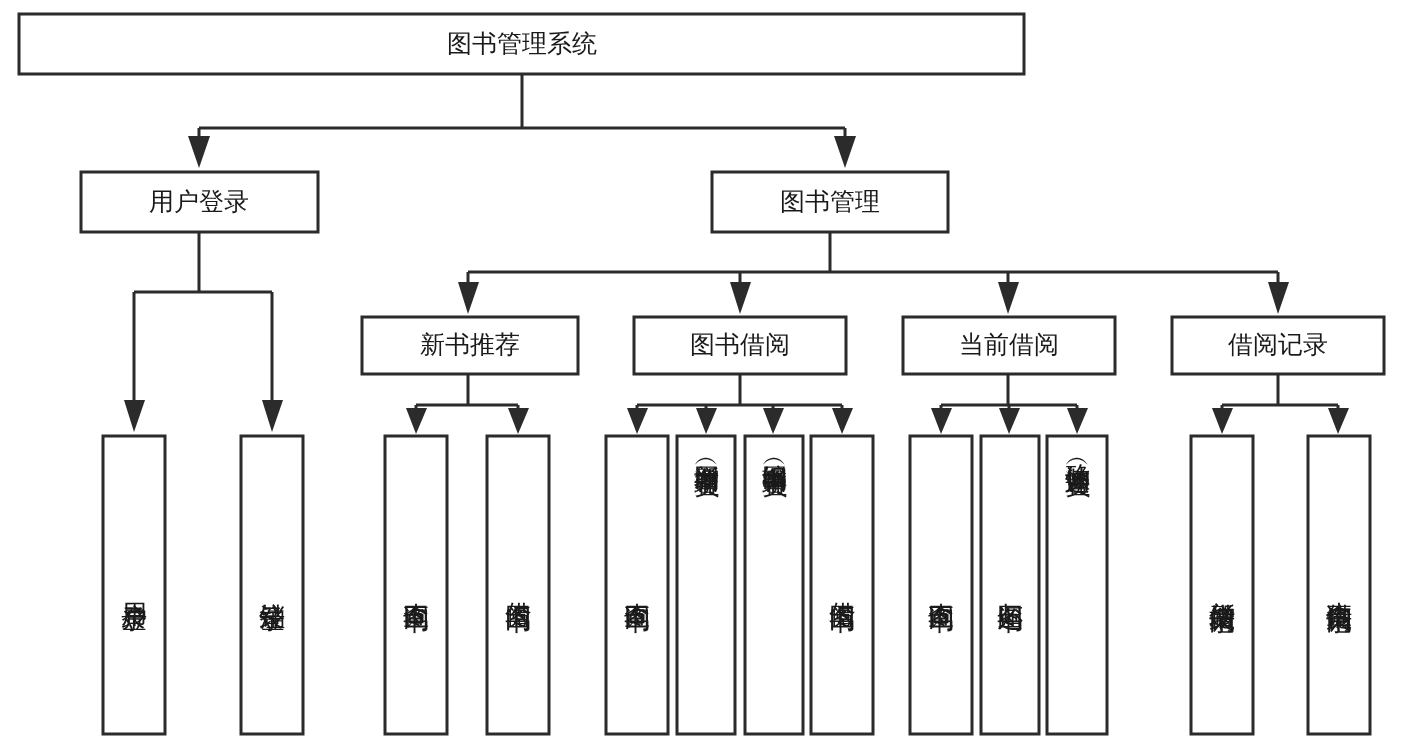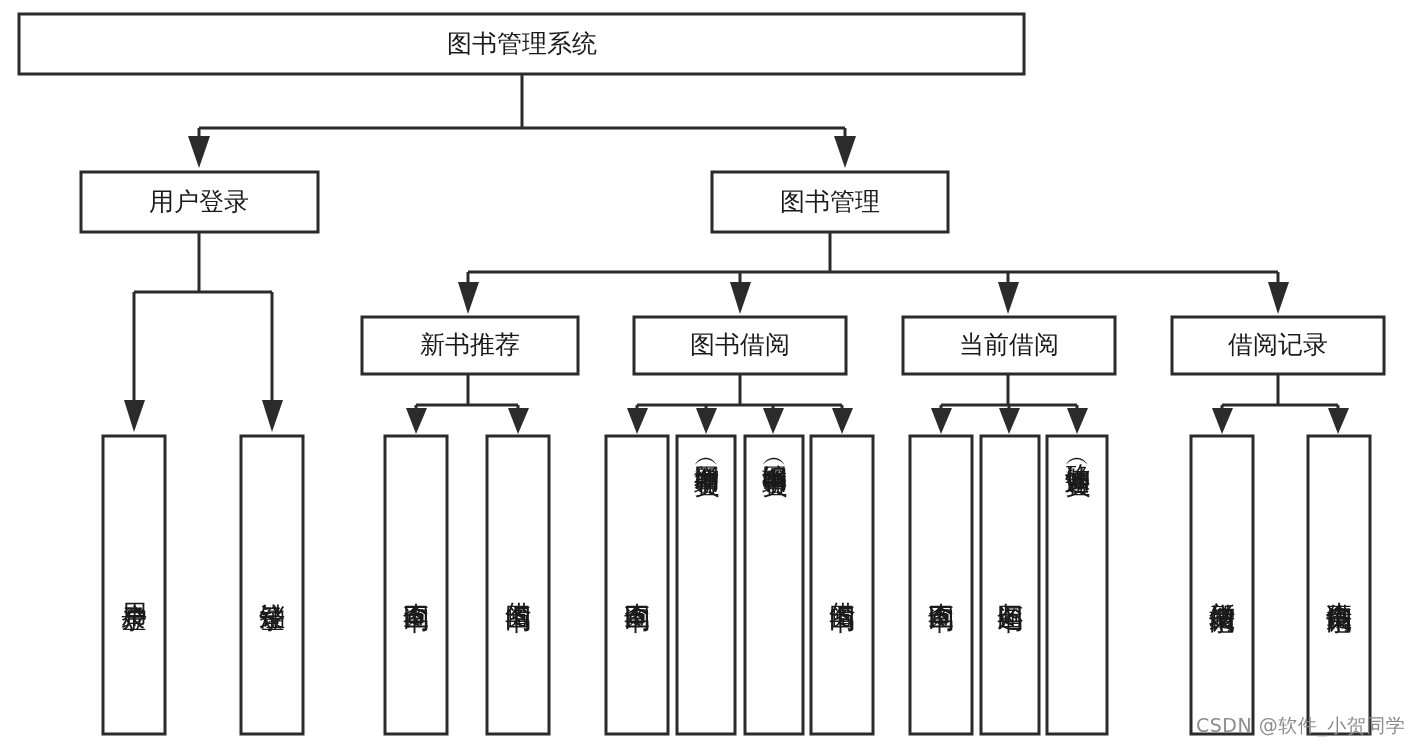--- a/index.html
+++ b/index.html
@@ -245,15 +245,14 @@
     <div class="node-label-v" style="font-size:25px; padding-top:8px;">确认归还（管理员）</div>
   </div>
 
   <div class="vbox-wrap" style="left:1191px; top:436px; width:62px; height:298px;">
     <div class="node-label-v">新增借阅记录</div>
   </div>
   <div class="vbox-wrap" style="left:1308px; top:436px; width:62px; height:298px;">
     <div class="node-label-v">查询借阅记录</div>
   </div>
 
-  <div class="watermark">CSDN @软件_小贺同学</div>
 
 </div>
 
 </body></html>

